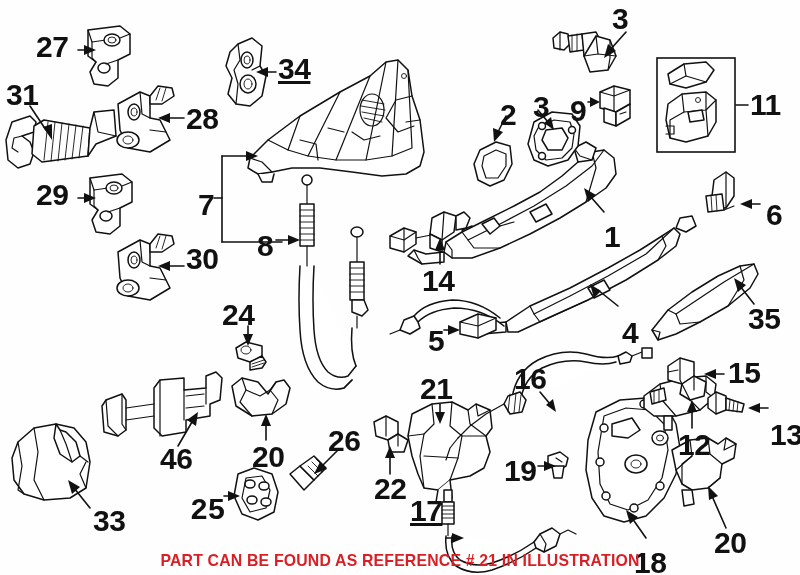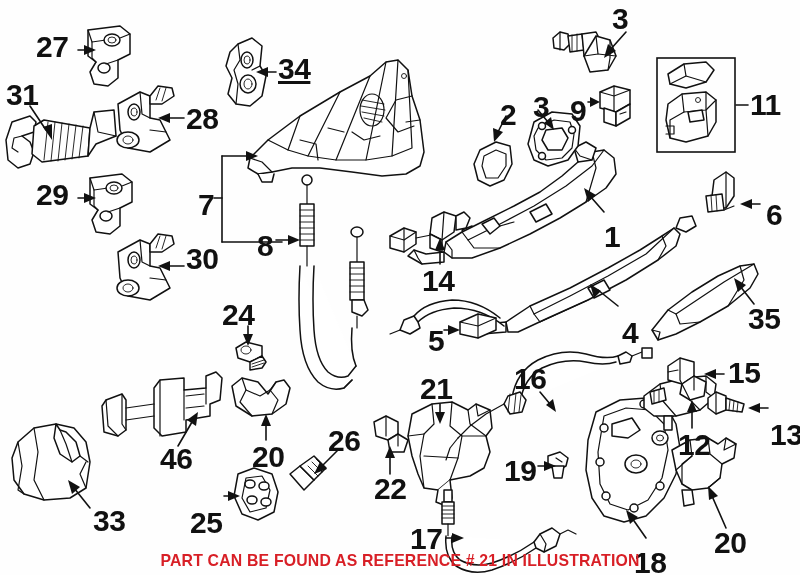--- a/index.html
+++ b/index.html
@@ -578,29 +578,29 @@
   <div class="lbl sz" style="left:198px;top:190px;">7</div>
   <div class="lbl sz" style="left:257px;top:231px;">8</div>
   <div class="lbl sz" style="left:570px;top:96px;">9</div>
   <div class="lbl sz" style="left:612px;top:4px;">3</div>
   <div class="lbl sz" style="left:750px;top:90px;">11</div>
   <div class="lbl sz" style="left:678px;top:430px;">12</div>
   <div class="lbl sz" style="left:770px;top:420px;">13</div>
   <div class="lbl sz" style="left:422px;top:266px;">14</div>
   <div class="lbl sz" style="left:728px;top:358px;">15</div>
   <div class="lbl sz" style="left:514px;top:364px;">16</div>
-  <div class="lbl sz" style="left:410px;top:524px;">17</div>
+  <div class="lbl sz" style="left:410px;top:496px;text-decoration:underline;">17</div>
   <div class="lbl sz" style="left:634px;top:540px;margin-top:8px;">18</div>
   <div class="lbl sz" style="left:504px;top:456px;">19</div>
   <div class="lbl sz" style="left:714px;top:528px;">20</div>
   <div class="lbl sz" style="left:420px;top:374px;">21</div>
   <div class="lbl sz" style="left:374px;top:474px;">22</div>
   <div class="lbl sz" style="left:252px;top:442px;">20</div>
   <div class="lbl sz" style="left:222px;top:300px;">24</div>
-  <div class="lbl sz" style="left:190px;top:508px;">25</div>
+  <div class="lbl sz" style="left:190px;top:496px;font-family:Liberation Mono, monospace;">25</div>
   <div class="lbl sz" style="left:328px;top:426px;">26</div>
   <div class="lbl sz" style="left:36px;top:32px;">27</div>
   <div class="lbl sz" style="left:186px;top:104px;">28</div>
   <div class="lbl sz" style="left:36px;top:180px;">29</div>
   <div class="lbl sz" style="left:186px;top:244px;">30</div>
   <div class="lbl sz" style="left:6px;top:80px;">31</div>
   <div class="lbl sz" style="left:160px;top:444px;">46</div>
   <div class="lbl sz" style="left:70px;top:506px;margin-left:23px;">33</div>
   <div class="lbl sz" style="left:278px;top:54px;text-decoration:underline;">34</div>
   <div class="lbl sz" style="left:748px;top:304px;">35</div>

